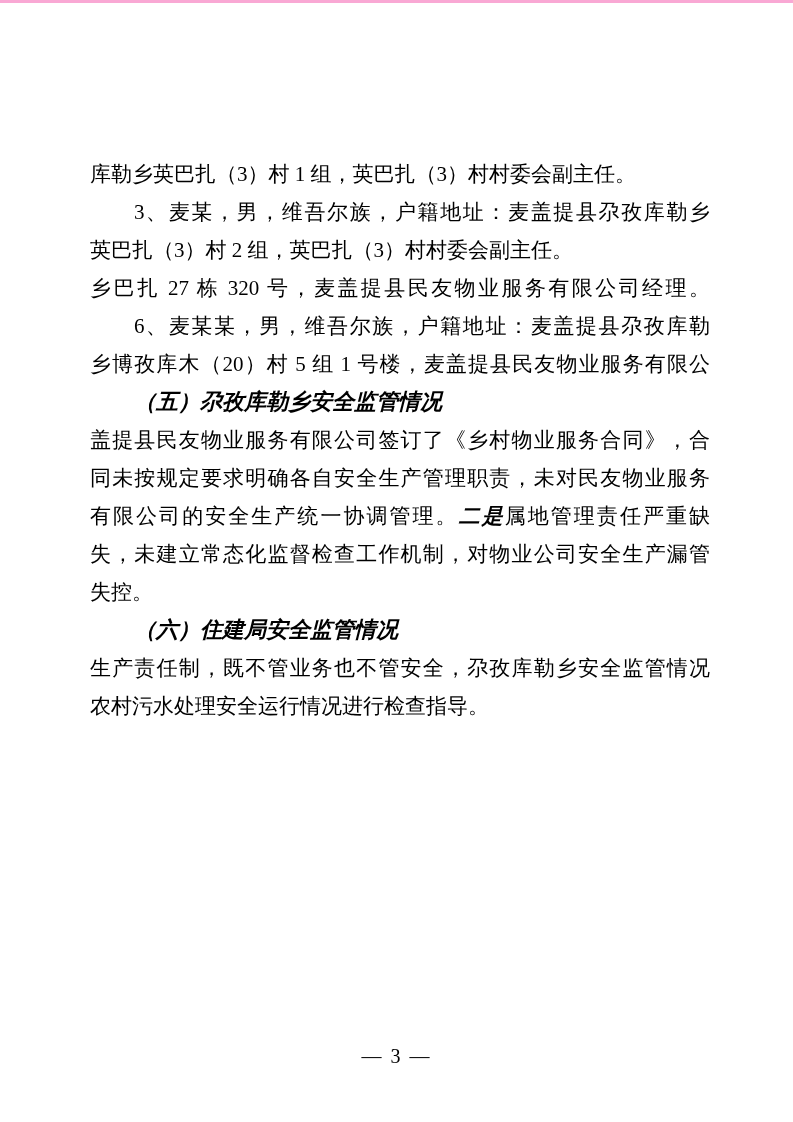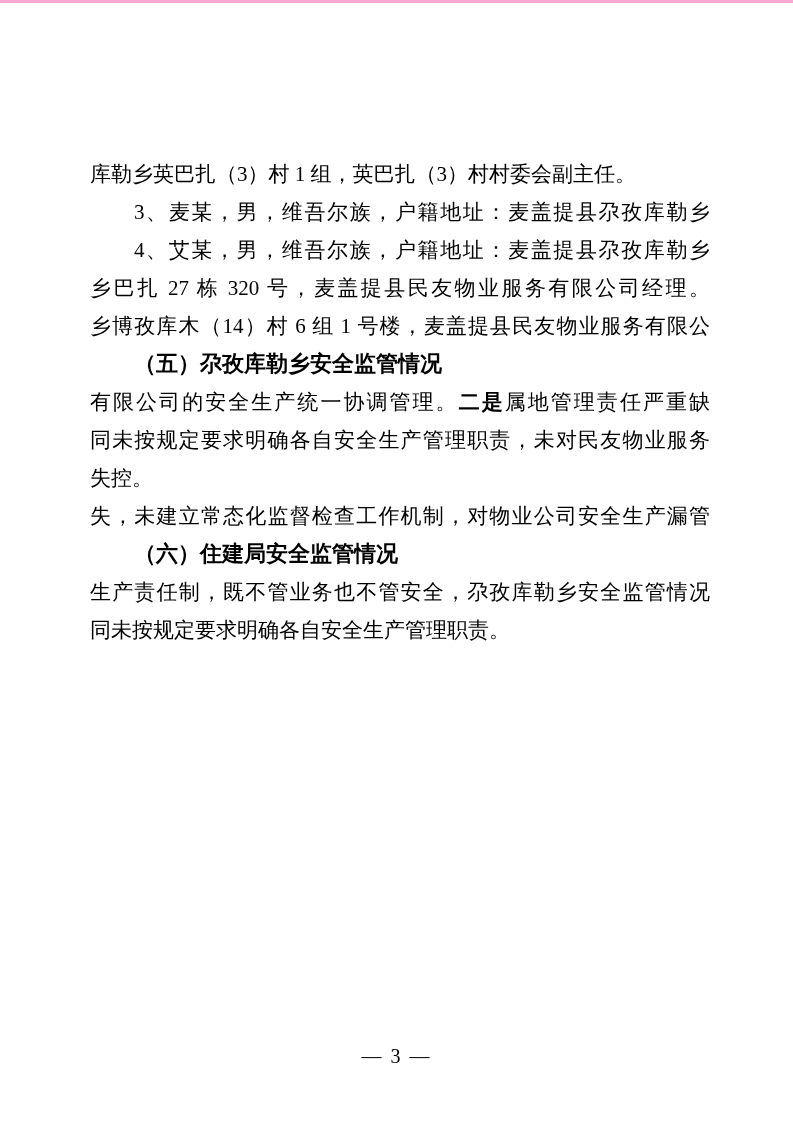--- a/index.html
+++ b/index.html
@@ -39,20 +39,21 @@
     text-align: justify;
     text-align-last: justify;
     -moz-text-align-last: justify;
   }
   .line.heading {
     font-weight: 700;
     font-size: 22px;
   }
   .run-bold {
     font-weight: 700;
+    font-style: italic;
   }
   .page-number {
     position: absolute;
     top: 1038px;
     left: 0;
     width: 793px;
     height: 30px;
     line-height: 30px;
     text-align: center;
     font-size: 20px;
@@ -61,26 +62,28 @@
     letter-spacing: 2px;
   }
 </style>
 </head>
 <body>
 
 <div class="page">
   <div class="doc-body" id="doc-body">
       <div class="line"><span class="run">库勒乡英巴扎（3）村 1 组，英巴扎（3）村村委会副主任。</span></div>
       <div class="line indent fill"><span class="run">3、麦某，男，维吾尔族，户籍地址：麦盖提县尕孜库勒乡</span></div>
-      <div class="line indent fill"><span class="run">4、艾某，男，维吾尔族，户籍地址：麦盖提县尕孜库勒乡</span></div>
+      <div class="line"><span class="run">英巴扎（3）村 2 组，英巴扎（3）村村委会副主任。</span></div>
       <div class="line fill"><span class="run">乡巴扎 27 栋 320 号，麦盖提县民友物业服务有限公司经理。</span></div>
-      <div class="line fill"><span class="run">乡博孜库木（14）村 6 组 1 号楼，麦盖提县民友物业服务有限公</span></div>
+      <div class="line indent fill"><span class="run">6、麦某某，男，维吾尔族，户籍地址：麦盖提县尕孜库勒</span></div>
+      <div class="line fill"><span class="run">乡博孜库木（20）村 5 组 1 号楼，麦盖提县民友物业服务有限公</span></div>
       <div class="line indent heading"><span class="run-bold">（五）尕孜库勒乡安全监管情况</span></div>
+      <div class="line fill"><span class="run">盖提县民友物业服务有限公司签订了《乡村物业服务合同》，合</span></div>
+      <div class="line fill"><span class="run">同未按规定要求明确各自安全生产管理职责，未对民友物业服务</span></div>
       <div class="line fill"><span class="run">有限公司的安全生产统一协调管理。</span><span class="run-bold">二是</span><span class="run">属地管理责任严重缺</span></div>
-      <div class="line fill"><span class="run">同未按规定要求明确各自安全生产管理职责，未对民友物业服务</span></div>
+      <div class="line fill"><span class="run">失，未建立常态化监督检查工作机制，对物业公司安全生产漏管</span></div>
       <div class="line"><span class="run">失控。</span></div>
-      <div class="line fill"><span class="run">失，未建立常态化监督检查工作机制，对物业公司安全生产漏管</span></div>
       <div class="line indent heading"><span class="run-bold">（六）住建局安全监管情况</span></div>
       <div class="line fill"><span class="run">生产责任制，既不管业务也不管安全，尕孜库勒乡安全监管情况</span></div>
-      <div class="line"><span class="run">同未按规定要求明确各自安全生产管理职责。</span></div>
+      <div class="line"><span class="run">农村污水处理安全运行情况进行检查指导。</span></div>
     </div>
   <div class="page-number">— 3 —</div>
 </div>
 
 </body></html>

